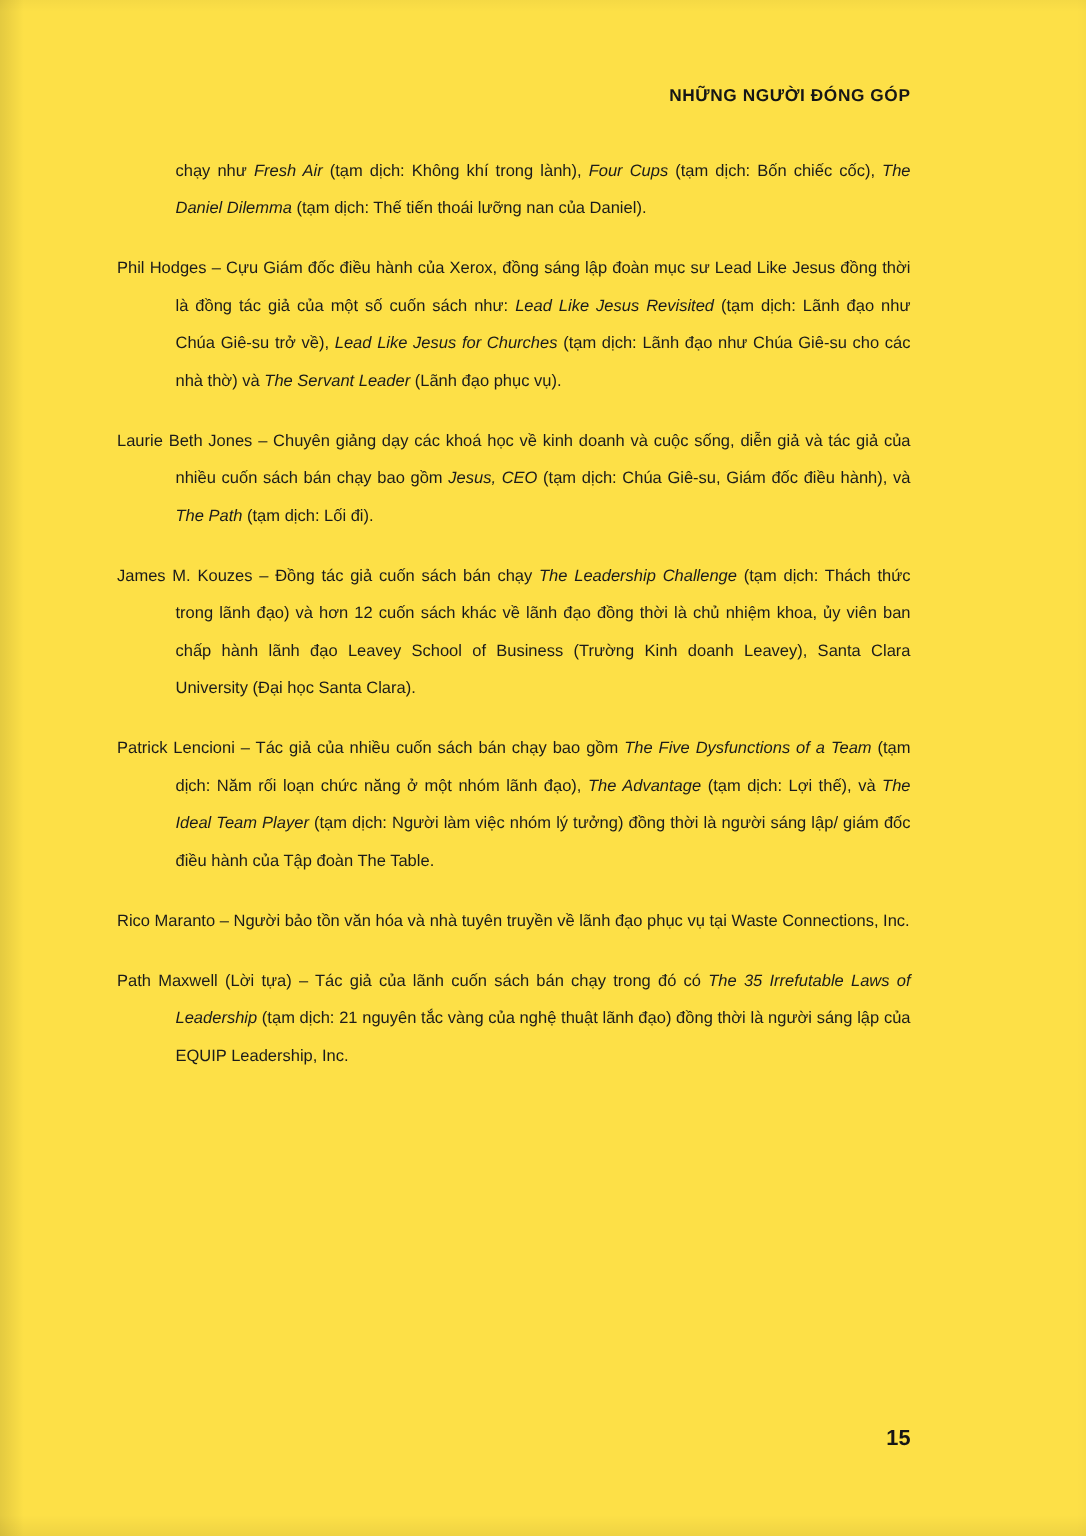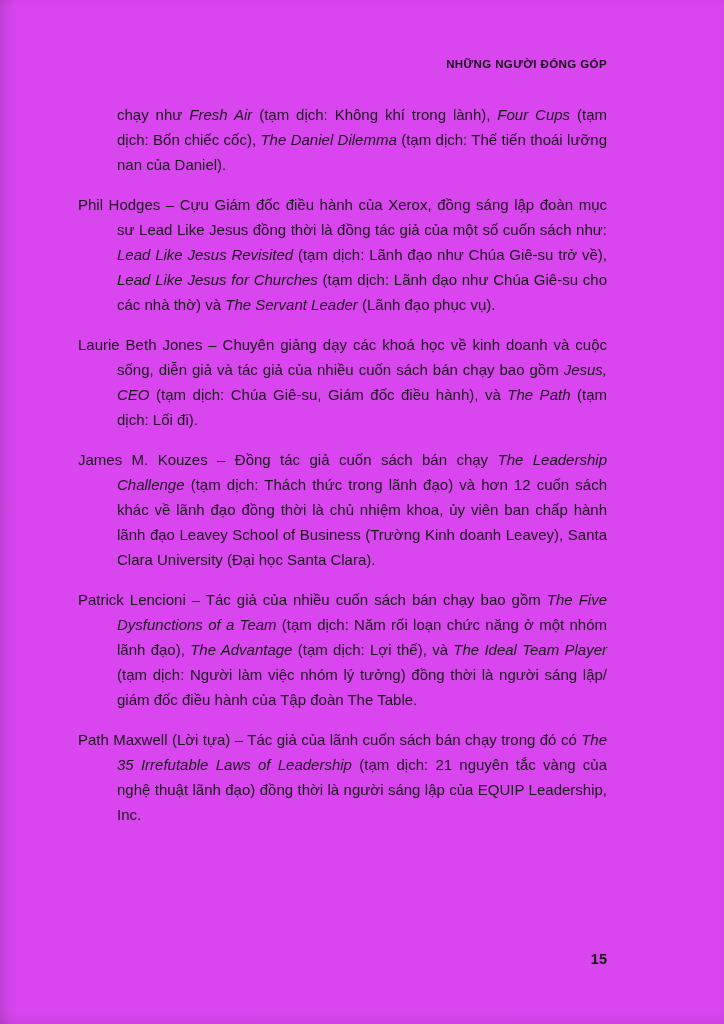--- a/index.html
+++ b/index.html
@@ -7,21 +7,21 @@
   body {
     background: #e9e9e9;
     font-family: "Liberation Sans", "DejaVu Sans", sans-serif;
     color: #1b1b1b;
     -webkit-font-smoothing: antialiased;
   }
   .page {
     position: relative;
     width: 724px;
     height: 1024px;
-    background: #d946ef;
+    background: #fde047;
     overflow: hidden;
   }
   
   .page::before {
     content: "";
     position: absolute;
     inset: 0;
     background:
       linear-gradient(to right, rgba(0,0,0,0.10), rgba(0,0,0,0) 16px),
       linear-gradient(to top, rgba(0,0,0,0.06), rgba(0,0,0,0) 14px),
@@ -38,21 +38,21 @@
     font-weight: bold;
     font-size: 11.5px;
     letter-spacing: 0.4px;
     color: #161616;
   }
   .content {
     position: absolute;
     top: 102px;
     left: 78px;
     width: 529px;
-    font-size: 15px;
+    font-size: 11px;
     line-height: 25px;
     text-align: justify;
     color: #1b1b1b;
   }
   .para { margin-bottom: 15px; }
   .para:last-child { margin-bottom: 0; }
   
   .entry { padding-left: 39px; text-indent: -39px; }
   
   .cont { padding-left: 39px; }
@@ -75,18 +75,19 @@
 <div class="page">
 
   <div class="running-header">NHỮNG NGƯỜI ĐÓNG GÓP</div>
 
   <div class="content">
     <p class="para cont"><span class="normal">chạy như </span><span class="italic">Fresh Air</span><span class="normal"> (tạm dịch: Không khí trong lành), </span><span class="italic">Four Cups</span><span class="normal"> (tạm dịch: Bốn chiếc cốc), </span><span class="italic">The Daniel Dilemma</span><span class="normal"> (tạm dịch: Thế tiến thoái lưỡng nan của Daniel).</span></p>
     <p class="para entry"><span class="bold">Phil Hodges</span><span class="normal"> – Cựu Giám đốc điều hành của Xerox, đồng sáng lập đoàn mục sư Lead Like Jesus đồng thời là đồng tác giả của một số cuốn sách như: </span><span class="italic">Lead Like Jesus Revisited</span><span class="normal"> (tạm dịch: Lãnh đạo như Chúa Giê-su trở về), </span><span class="italic">Lead Like Jesus for Churches</span><span class="normal"> (tạm dịch: Lãnh đạo như Chúa Giê-su cho các nhà thờ) và </span><span class="italic">The Servant Leader</span><span class="normal"> (Lãnh đạo phục vụ).</span></p>
     <p class="para entry"><span class="bold">Laurie Beth Jones</span><span class="normal"> – Chuyên giảng dạy các khoá học về kinh doanh và cuộc sống, diễn giả và tác giả của nhiều cuốn sách bán chạy bao gồm </span><span class="italic">Jesus, CEO</span><span class="normal"> (tạm dịch: Chúa Giê-su, Giám đốc điều hành), và </span><span class="italic">The Path</span><span class="normal"> (tạm dịch: Lối đi).</span></p>
     <p class="para entry"><span class="bold">James M. Kouzes</span><span class="normal"> – Đồng tác giả cuốn sách bán chạy </span><span class="italic">The Leadership Challenge</span><span class="normal"> (tạm dịch: Thách thức trong lãnh đạo) và hơn 12 cuốn sách khác về lãnh đạo đồng thời là chủ nhiệm khoa, ủy viên ban chấp hành lãnh đạo Leavey School of Business (Trường Kinh doanh Leavey), Santa Clara University (Đại học Santa Clara).</span></p>
     <p class="para entry"><span class="bold">Patrick Lencioni</span><span class="normal"> – Tác giả của nhiều cuốn sách bán chạy bao gồm </span><span class="italic">The Five Dysfunctions of a Team</span><span class="normal"> (tạm dịch: Năm rối loạn chức năng ở một nhóm lãnh đạo), </span><span class="italic">The Advantage</span><span class="normal"> (tạm dịch: Lợi thế), và </span><span class="italic">The Ideal Team Player</span><span class="normal"> (tạm dịch: Người làm việc nhóm lý tưởng) đồng thời là người sáng lập/ giám đốc điều hành của Tập đoàn The Table.</span></p>
+    <p class="para entry"><span class="bold">Rico Maranto</span><span class="normal"> – Người bảo tồn văn hóa và nhà tuyên truyền về lãnh đạo phục vụ tại Waste Connections, Inc.</span></p>
     <p class="para entry"><span class="bold">Path Maxwell</span><span class="normal"> (Lời tựa) – Tác giả của lãnh cuốn sách bán chạy trong đó có </span><span class="italic">The 35 Irrefutable Laws of Leadership</span><span class="normal"> (tạm dịch: 21 nguyên tắc vàng của nghệ thuật lãnh đạo) đồng thời là người sáng lập của EQUIP Leadership, Inc.</span></p>
   </div>
 
   <div class="page-number">15</div>
 
 </div>
 
 </body></html>

